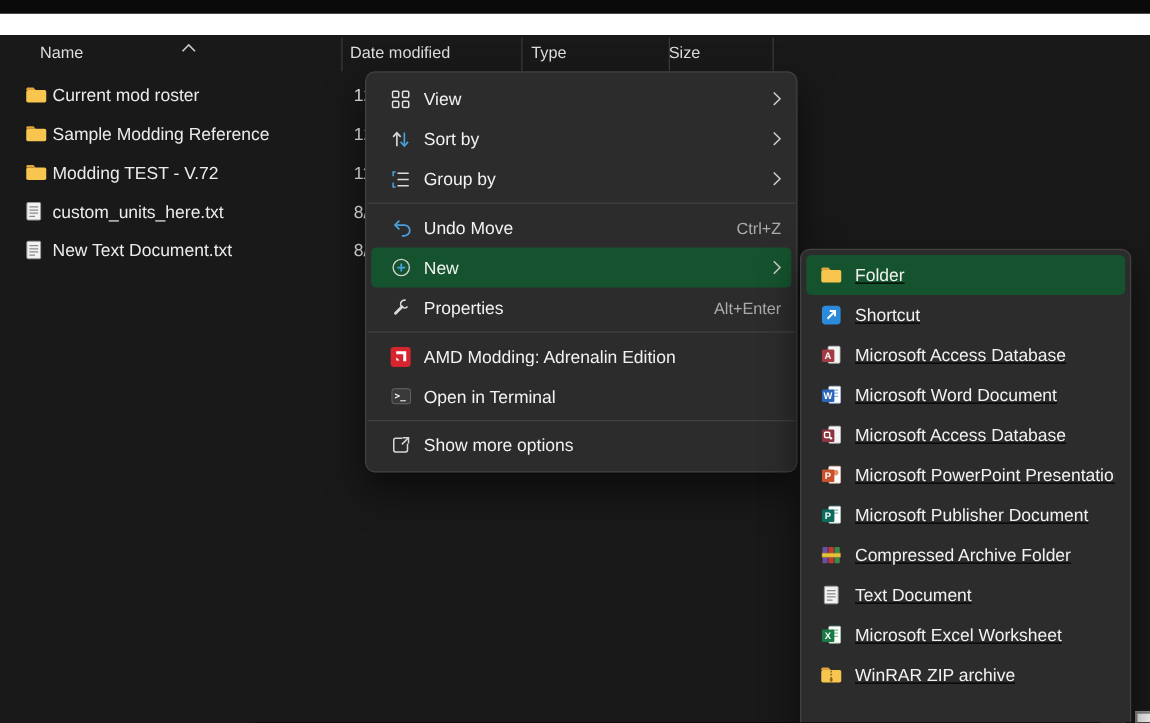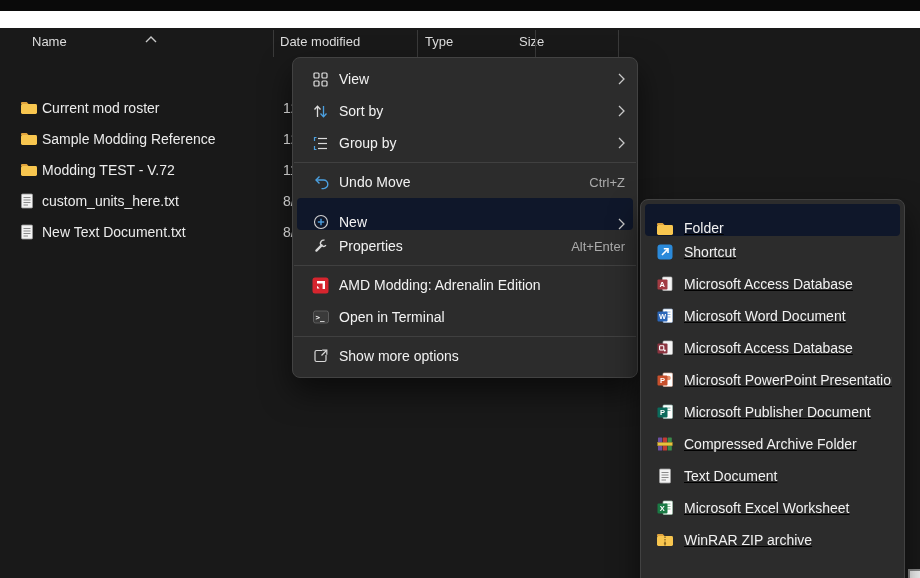--- a/index.html
+++ b/index.html
@@ -8,35 +8,35 @@
           -webkit-font-smoothing:antialiased;}
   .topbar{position:absolute;left:0;top:0;width:920px;height:11px;background:#0a0a0a;}
   .whiteband{position:absolute;left:0;top:11px;width:920px;height:17px;background:#ffffff;}
 
   
   .hdr-label{position:absolute;top:34px;font-size:13px;color:#dedede;white-space:nowrap;}
   .col-sep{position:absolute;top:30px;height:27px;width:1px;background:#3a3a3a;}
   .sort-caret{position:absolute;left:145px;top:29px;}
 
   
-  .rows{position:absolute;left:0;top:60px;width:920px;margin-top:32px;}
+  .rows{position:absolute;left:0;top:60px;width:920px;}
   .file-row{position:relative;height:31px;width:660px;display:flex;align-items:center;}
   .file-row .ic{position:absolute;left:20px;top:50%;transform:translateY(-50%);display:flex;}
   .file-row .fname{position:absolute;left:42px;font-size:14px;color:#ececec;white-space:nowrap;}
   .file-row .fdate{position:absolute;left:283px;font-size:14px;color:#ececec;white-space:nowrap;}
 
   
   .menu{position:absolute;background:#2c2c2c;border:1px solid #424242;border-radius:8px;
         box-shadow:0 14px 30px rgba(0,0,0,.55);box-sizing:border-box;padding:5px 0;margin-top:11px;}
   .ctx{left:292px;top:46px;width:346px;z-index:10;}
   .sub{left:640px;top:188px;width:265px;height:400px;z-index:11;padding-top:4px;}
   .mi{display:flex;align-items:center;height:32px;margin:0 4px;padding:0 8px 0 14px;
       border-radius:4px;gap:9px;}
   .sub .mi{padding:0 8px 0 10px;gap:10px;text-decoration:underline;}
-  .mi.hl{background:#0f172a;align-items:flex-end;}
+  .mi.hl{background:#14532d;}
   .mi .micon{width:19px;display:flex;justify-content:center;align-items:center;flex:none;}
   .mi .mlabel{flex:1;font-size:14px;color:#f2f2f2;white-space:nowrap;overflow:hidden;}
   .mi .mshort{font-size:13px;color:#ababab;white-space:nowrap;}
   .mi .mchev{display:flex;align-items:center;flex:none;}
   .ctx-sep{height:1px;background:#404040;margin:3px 1px;}
 
   
   .corner-gray{position:absolute;left:880px;top:572px;width:18px;height:4px;
                border-bottom:2px solid #c9c9c9;border-right:2px solid #c9c9c9;}
   .corner-white{position:absolute;left:908px;top:569px;width:14px;height:11px;
@@ -51,21 +51,21 @@
   <div class="whiteband"></div>
 
   <span class="hdr-label" style="left:32px">Name</span>
   <span class="sort-caret">
     <svg width="12" height="7" viewBox="0 0 12 7">
         <polyline points="1,6 6,1 11,6" fill="none" stroke="#c8c8c8" stroke-width="1.4"></polyline>
       </svg>
   </span>
   <span class="hdr-label" style="left:280px">Date modified</span>
   <span class="hdr-label" style="left:425px">Type</span>
-  <span class="hdr-label" style="left:519px">Size</span>
+  <span class="hdr-label" style="left:535px">Size</span>
   <div class="col-sep" style="left:273px"></div>
   <div class="col-sep" style="left:417px"></div>
   <div class="col-sep" style="left:535px"></div>
   <div class="col-sep" style="left:618px"></div>
 
   <div class="rows">
 
     <div class="file-row">
       <span class="ic">
         <svg width="18" height="14" viewBox="0 0 18 14">

